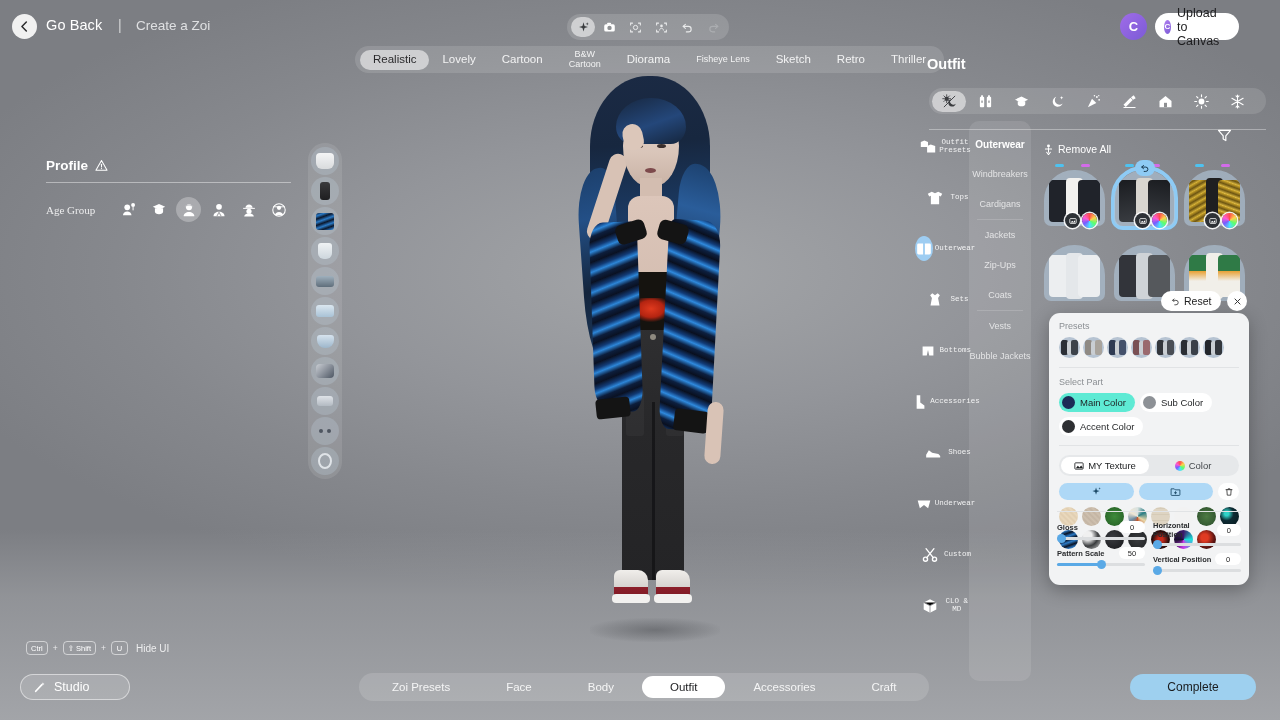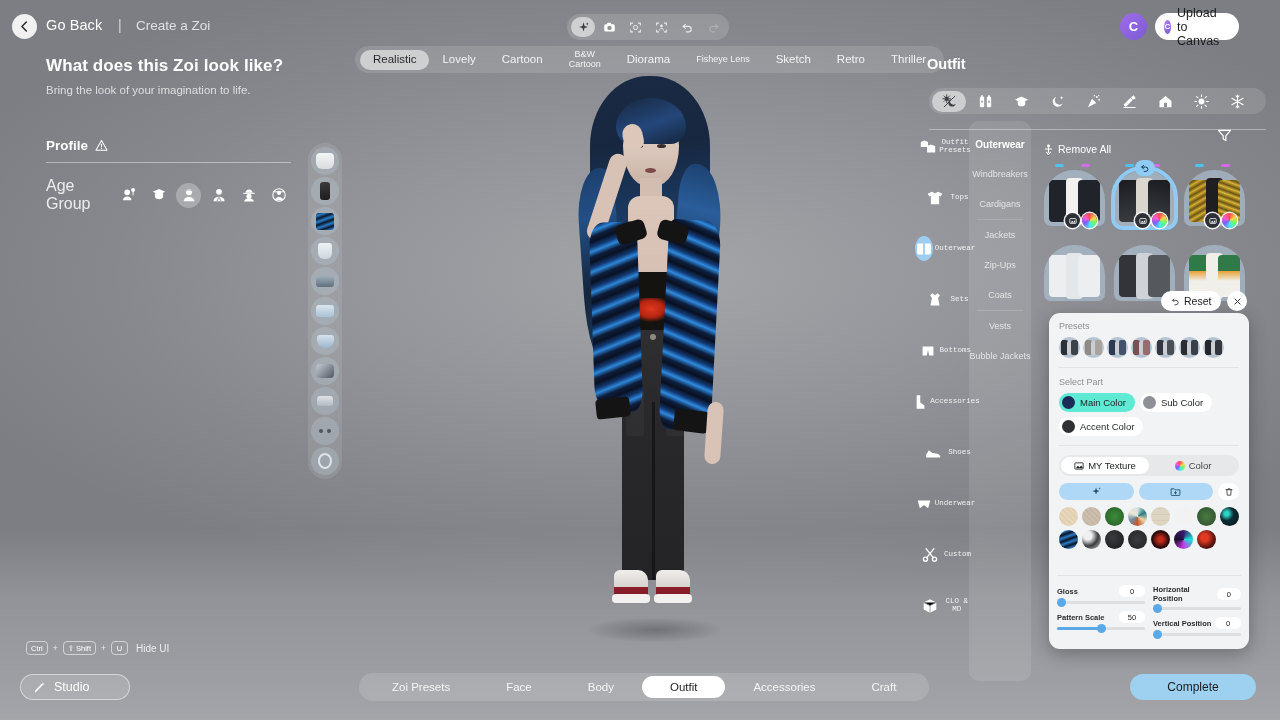--- a/index.html
+++ b/index.html
@@ -118,26 +118,26 @@
   .upload-dot span { color:#fff; font-size:8px; font-weight:bold; }
   .upload-btn .lbl { font-size:12.5px; color:#1d1d1f; }
 
   
   .left-head { position:absolute; left:46px; top:56px; z-index: 15; }
   .left-head h1 { font-size:17px; color:#fff; font-weight:bold; letter-spacing:.1px; }
   .left-head p { margin-top:8px; font-size:11.5px; color:rgba(255,255,255,.72); }
 
   
   .profile { position:absolute; left:46px; top:138px; width:245px; z-index: 15; }
-  .profile-title { display:flex; align-items:center; gap:7px; }
+  .profile-title { display:flex; align-items:center; gap:7px;margin-top:20px; }
   .profile-title .t { font-size:13.5px; color:#fff; font-weight:bold; }
   .warn svg { width:13px; height:13px; display:block; }
   .profile-rule { margin-top:9px; height:1px; background: rgba(255,255,255,.42); }
   .row { display:flex; align-items:center; margin-top:14px; }
-  .row .lbl { font-size:16px; color:rgba(255,255,255,.85); width:82px; }
+  .row .lbl { font-size:11px; color:rgba(255,255,255,.85); width:82px;font-family:Liberation Serif, serif; }
   .age-opts { display:flex; gap:5px; }
   .age-opt { width:25px; height:25px; border-radius:50%; display:flex; align-items:center; justify-content:center; cursor:pointer; }
   .age-opt.active { background: rgba(255,255,255,.28); }
   .age-opt svg { width:16px; height:16px; }
   .gender-opts { display:flex; gap:5px; margin-left:86px; }
   .g-opt { width:25px; height:25px; border-radius:50%; display:flex; align-items:center; justify-content:center; cursor:pointer;
            color:#fff; font-size:15px; }
   .g-opt.active { background: rgba(255,255,255,.30); }
 
   
@@ -226,21 +226,21 @@
     background: conic-gradient(#ff4d4d,#ffd24d,#5bff6e,#4de0ff,#7a5bff,#ff5bd4,#ff4d4d); }
 
   
   .gm { position:absolute; inset:0; }
   .gm .panelL, .gm .panelR { position:absolute; top:10px; width:22px; height:42px; border-radius:4px; }
   .gm .panelL { left:5px; } .gm .panelR { left:34px; }
   .gm .body { position:absolute; left:22px; top:8px; width:17px; height:46px; border-radius:4px; background:#cfd4d8; }
 
   
   .pop {
-    position:absolute; left:134px; top:265px; width:200px; height:336px; border-radius:11px;
+    position:absolute; left:134px; top:265px; width:200px; height:272px; border-radius:11px;
     background:#f2f3f4; box-shadow: 0 5px 18px rgba(0,0,0,.28); padding-left: 28px;
   }
   .pop-head { position:absolute; left:112px; top:-22px; display:flex; gap:6px; align-items:center; }
   .reset-btn { height:20px; border-radius:10px; background:#fff; display:flex; align-items:center; gap:4px; padding:0 10px; cursor:pointer; }
   .reset-btn .lbl { font-size:10.5px; color:#222; }
   .reset-btn svg { width:9px; height:9px; }
   .close-btn { width:20px; height:20px; border-radius:50%; background:#fff; display:flex; align-items:center; justify-content:center; cursor:pointer; }
   .close-btn svg { width:9px; height:9px; }
 
   .pop-sec-lbl { font-size:9px; color:#8b8f93; }
@@ -414,24 +414,20 @@
       <span>C</span>
     </div>
     <div class="upload-btn">
       <span class="upload-dot">
           <span>C</span>
         </span>
       <span class="lbl">Upload to Canvas</span>
     </div>
   </div>
 
-  <div class="left-head">
-    <h1>What does this Zoi look like?</h1>
-    <p>Bring the look of your imagination to life.</p>
-  </div>
 
   <div class="profile">
     <div class="profile-title">
       <span class="t">Profile</span>
       <span class="warn">
         <svg viewBox="0 0 14 14">
             <path d="M7 1.6 L13 12 H1 Z" fill="none" stroke="#ffffff" stroke-width="1.1" stroke-linejoin="round"></path>
             <path d="M7 5.6v3.1" stroke="#ffffff" stroke-width="1.1" stroke-linecap="round"></path>
             <circle cx="7" cy="10.3" r=".65" fill="#ffffff"></circle>
           </svg>

